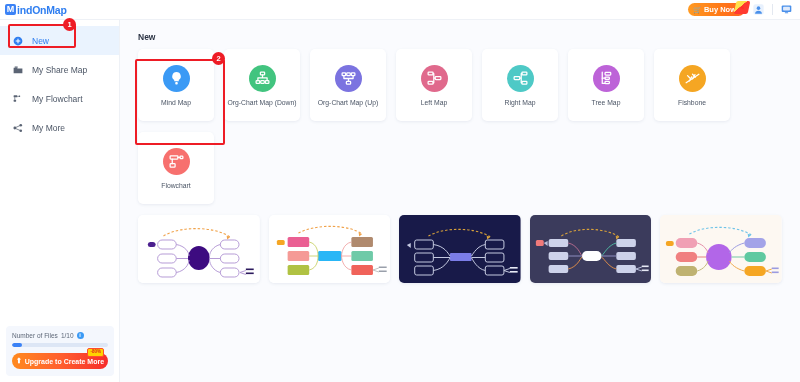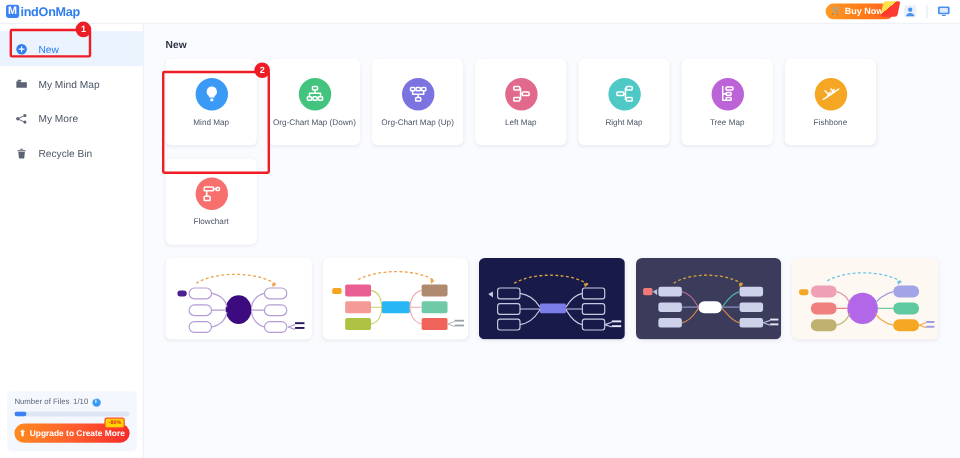--- a/index.html
+++ b/index.html
@@ -250,46 +250,48 @@
       <span>New</span>
     </div>
 
     <div class="nav-item">
       <span class="nav-ico">
         <svg viewBox="0 0 16 16" width="10" height="10">
             <path d="M1 4.2h5.2l1.2 1.5H15V13H1z" fill="#5b6474"></path>
             <rect x="2.6" y="2.2" width="5" height="2" rx="0.5" fill="#5b6474"></rect>
           </svg>
       </span>
-      <span>My Mind Map</span>
-    </div>
-
+      <span>My Share Map</span>
+    </div>
+
+    <div class="nav-item">
+      <span class="nav-ico">
+        <svg viewBox="0 0 16 16" width="10" height="10">
+            <rect x="1" y="2" width="6" height="3.2" rx="0.6" fill="#5b6474"></rect>
+            <rect x="9" y="2.4" width="2.4" height="2.4" rx="0.5" fill="#5b6474"></rect>
+            <rect x="1" y="9" width="4" height="3.2" rx="0.6" fill="#5b6474"></rect>
+            <rect x="2.4" y="5" width="1.1" height="4.2" fill="#5b6474"></rect>
+            <rect x="7" y="3.2" width="2" height="1" fill="#5b6474"></rect>
+          </svg>
+      </span>
+      <span>My Flowchart</span>
+    </div>
 
     <div class="nav-item">
       <span class="nav-ico">
         <svg viewBox="0 0 16 16" width="10" height="10">
             <circle cx="3" cy="8" r="2.3" fill="#5b6474"></circle>
             <circle cx="12.4" cy="3.6" r="2.1" fill="#5b6474"></circle>
             <circle cx="12.4" cy="12.4" r="2.1" fill="#5b6474"></circle>
             <path d="M4.6 7L11 4.2M4.6 9L11 11.8" stroke="#5b6474" stroke-width="1.2" fill="none"></path>
           </svg>
       </span>
       <span>My More</span>
     </div>
 
-    <div class="nav-item">
-      <span class="nav-ico">
-        <svg viewBox="0 0 16 16" width="10" height="10">
-            <rect x="2.4" y="3.4" width="11.2" height="1.5" rx="0.6" fill="#5b6474"></rect>
-            <rect x="6" y="1.4" width="4" height="1.6" rx="0.5" fill="#5b6474"></rect>
-            <path d="M3.6 5.4h8.8l-0.8 8.2a1 1 0 0 1-1 0.9H5.4a1 1 0 0 1-1-0.9z" fill="#5b6474"></path>
-          </svg>
-      </span>
-      <span>Recycle Bin</span>
-    </div>
   </div>
 
   <div class="storage">
     <div class="storage-head">
       <span>Number of Files</span>
       <span>1/10</span>
       <span class="info-dot">i</span>
     </div>
     <div class="bar-track">
       <div class="bar-fill" id="bar-fill" style="width: 10%;"></div>

